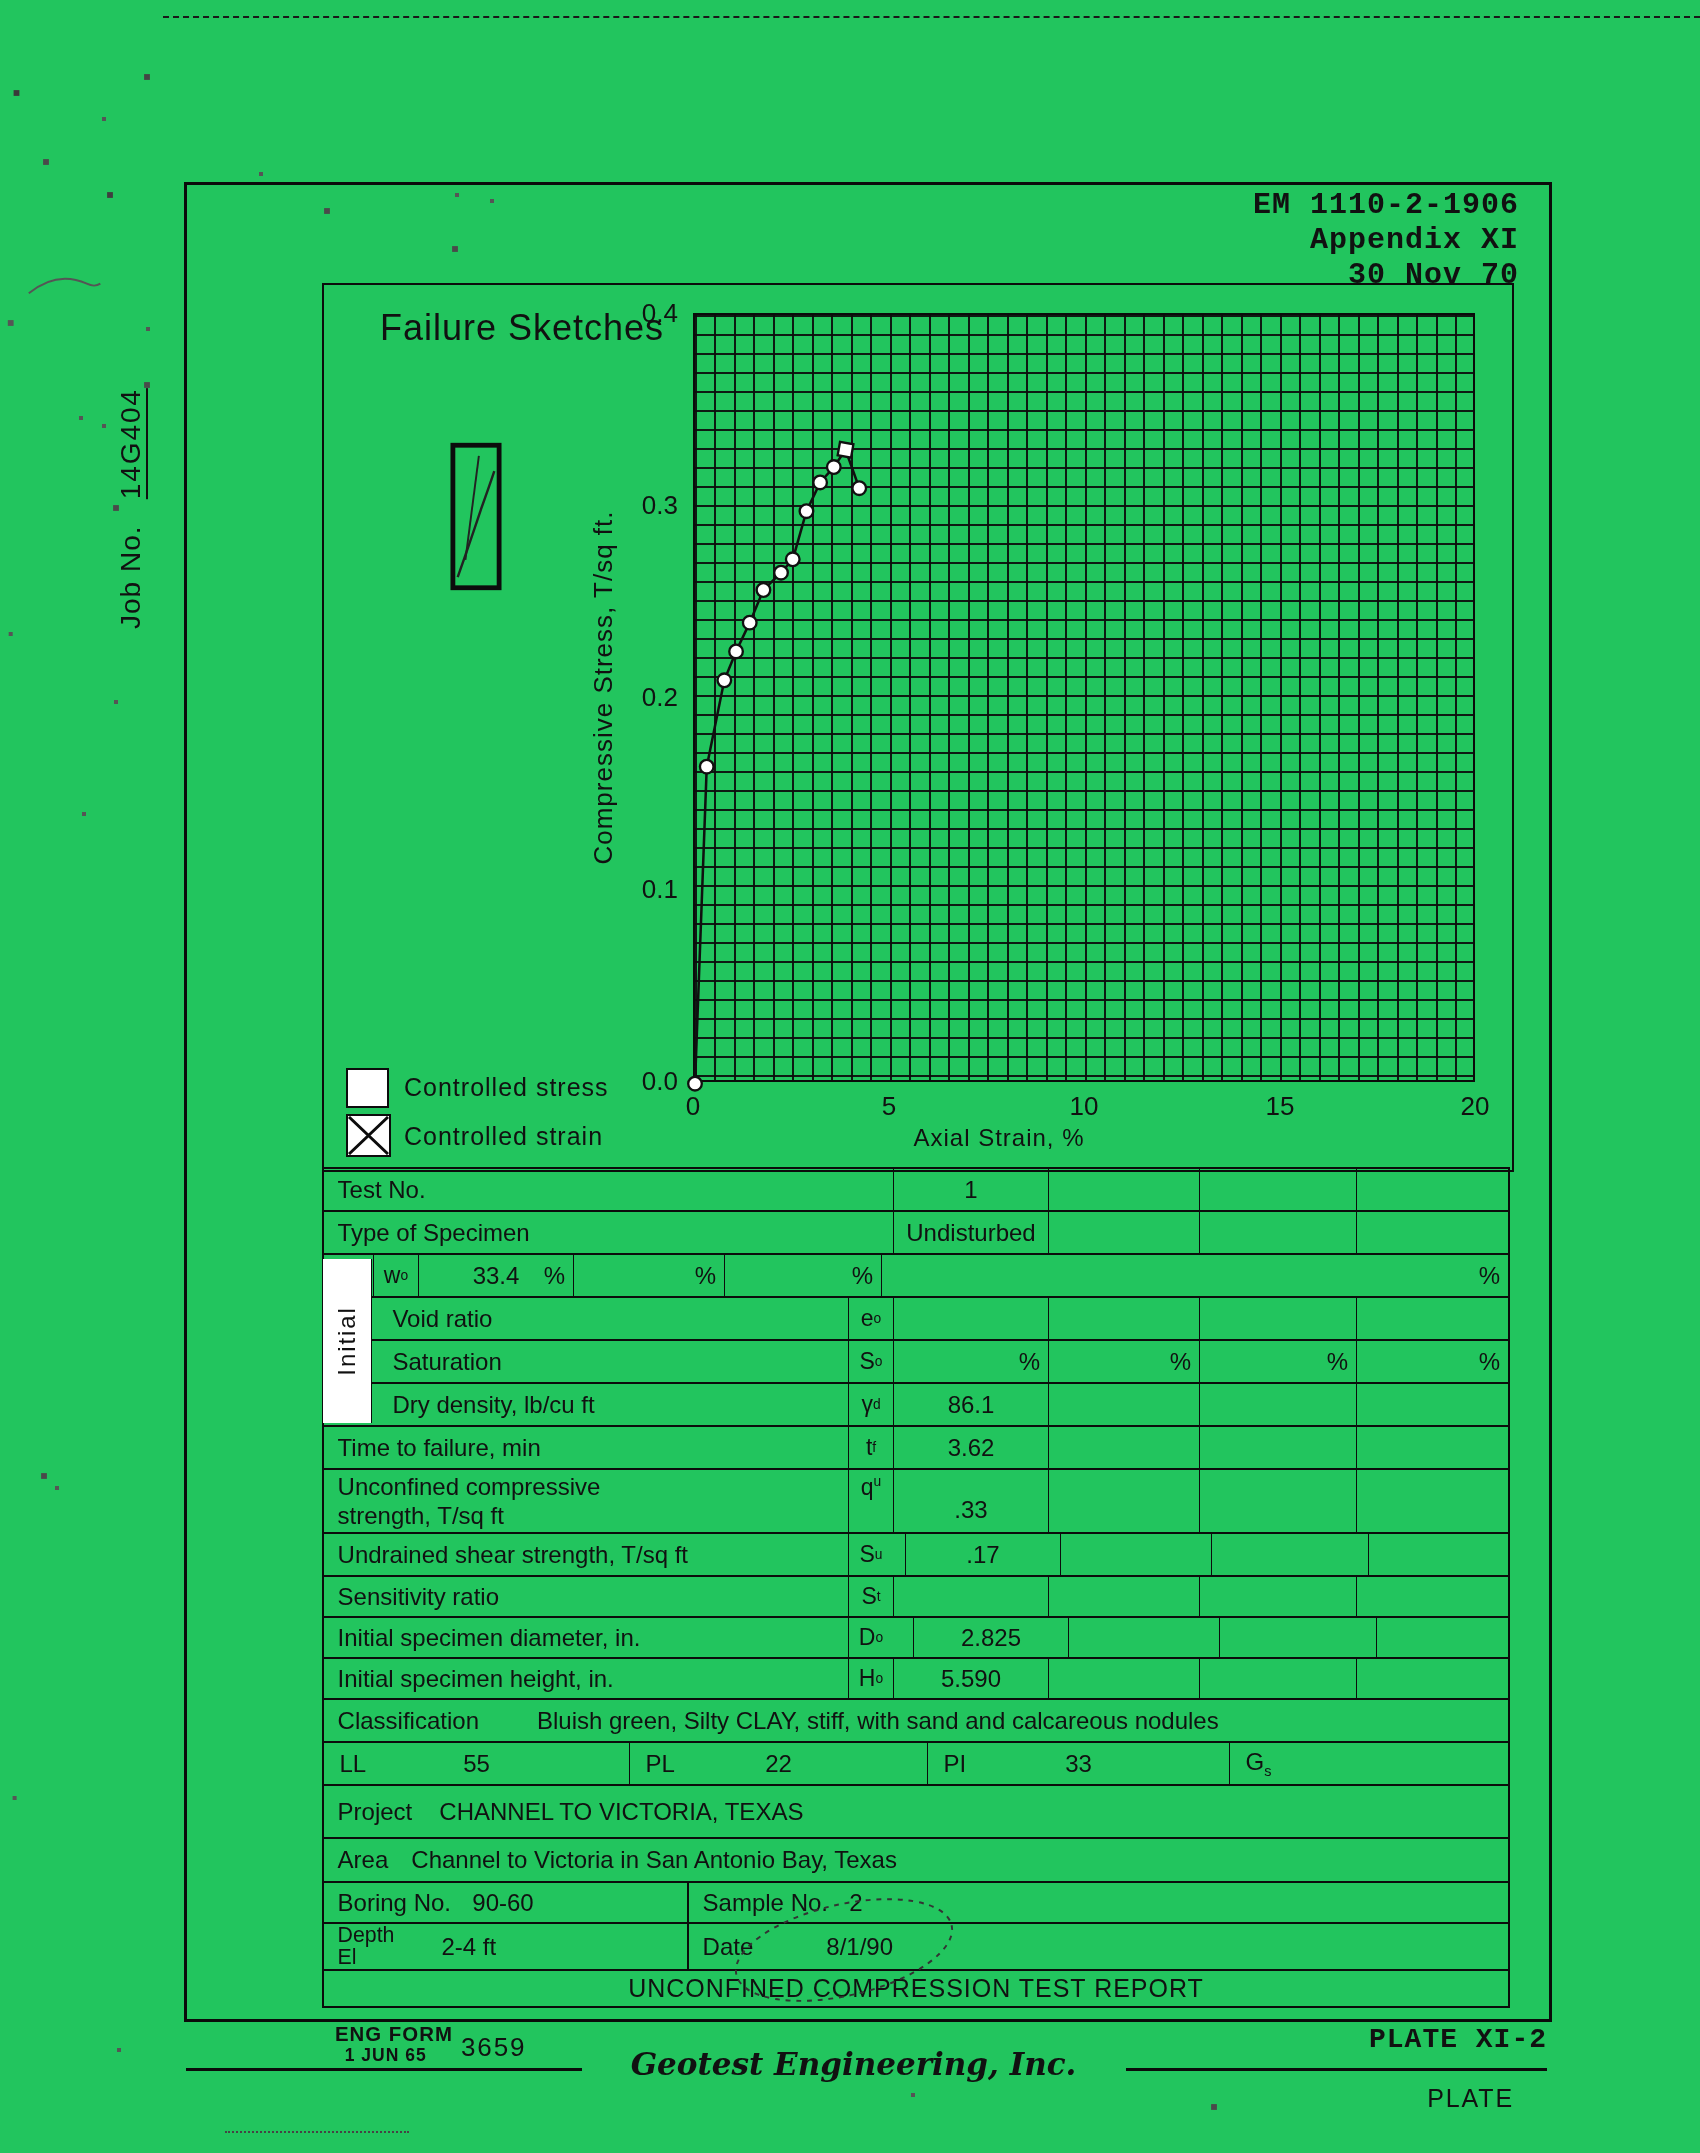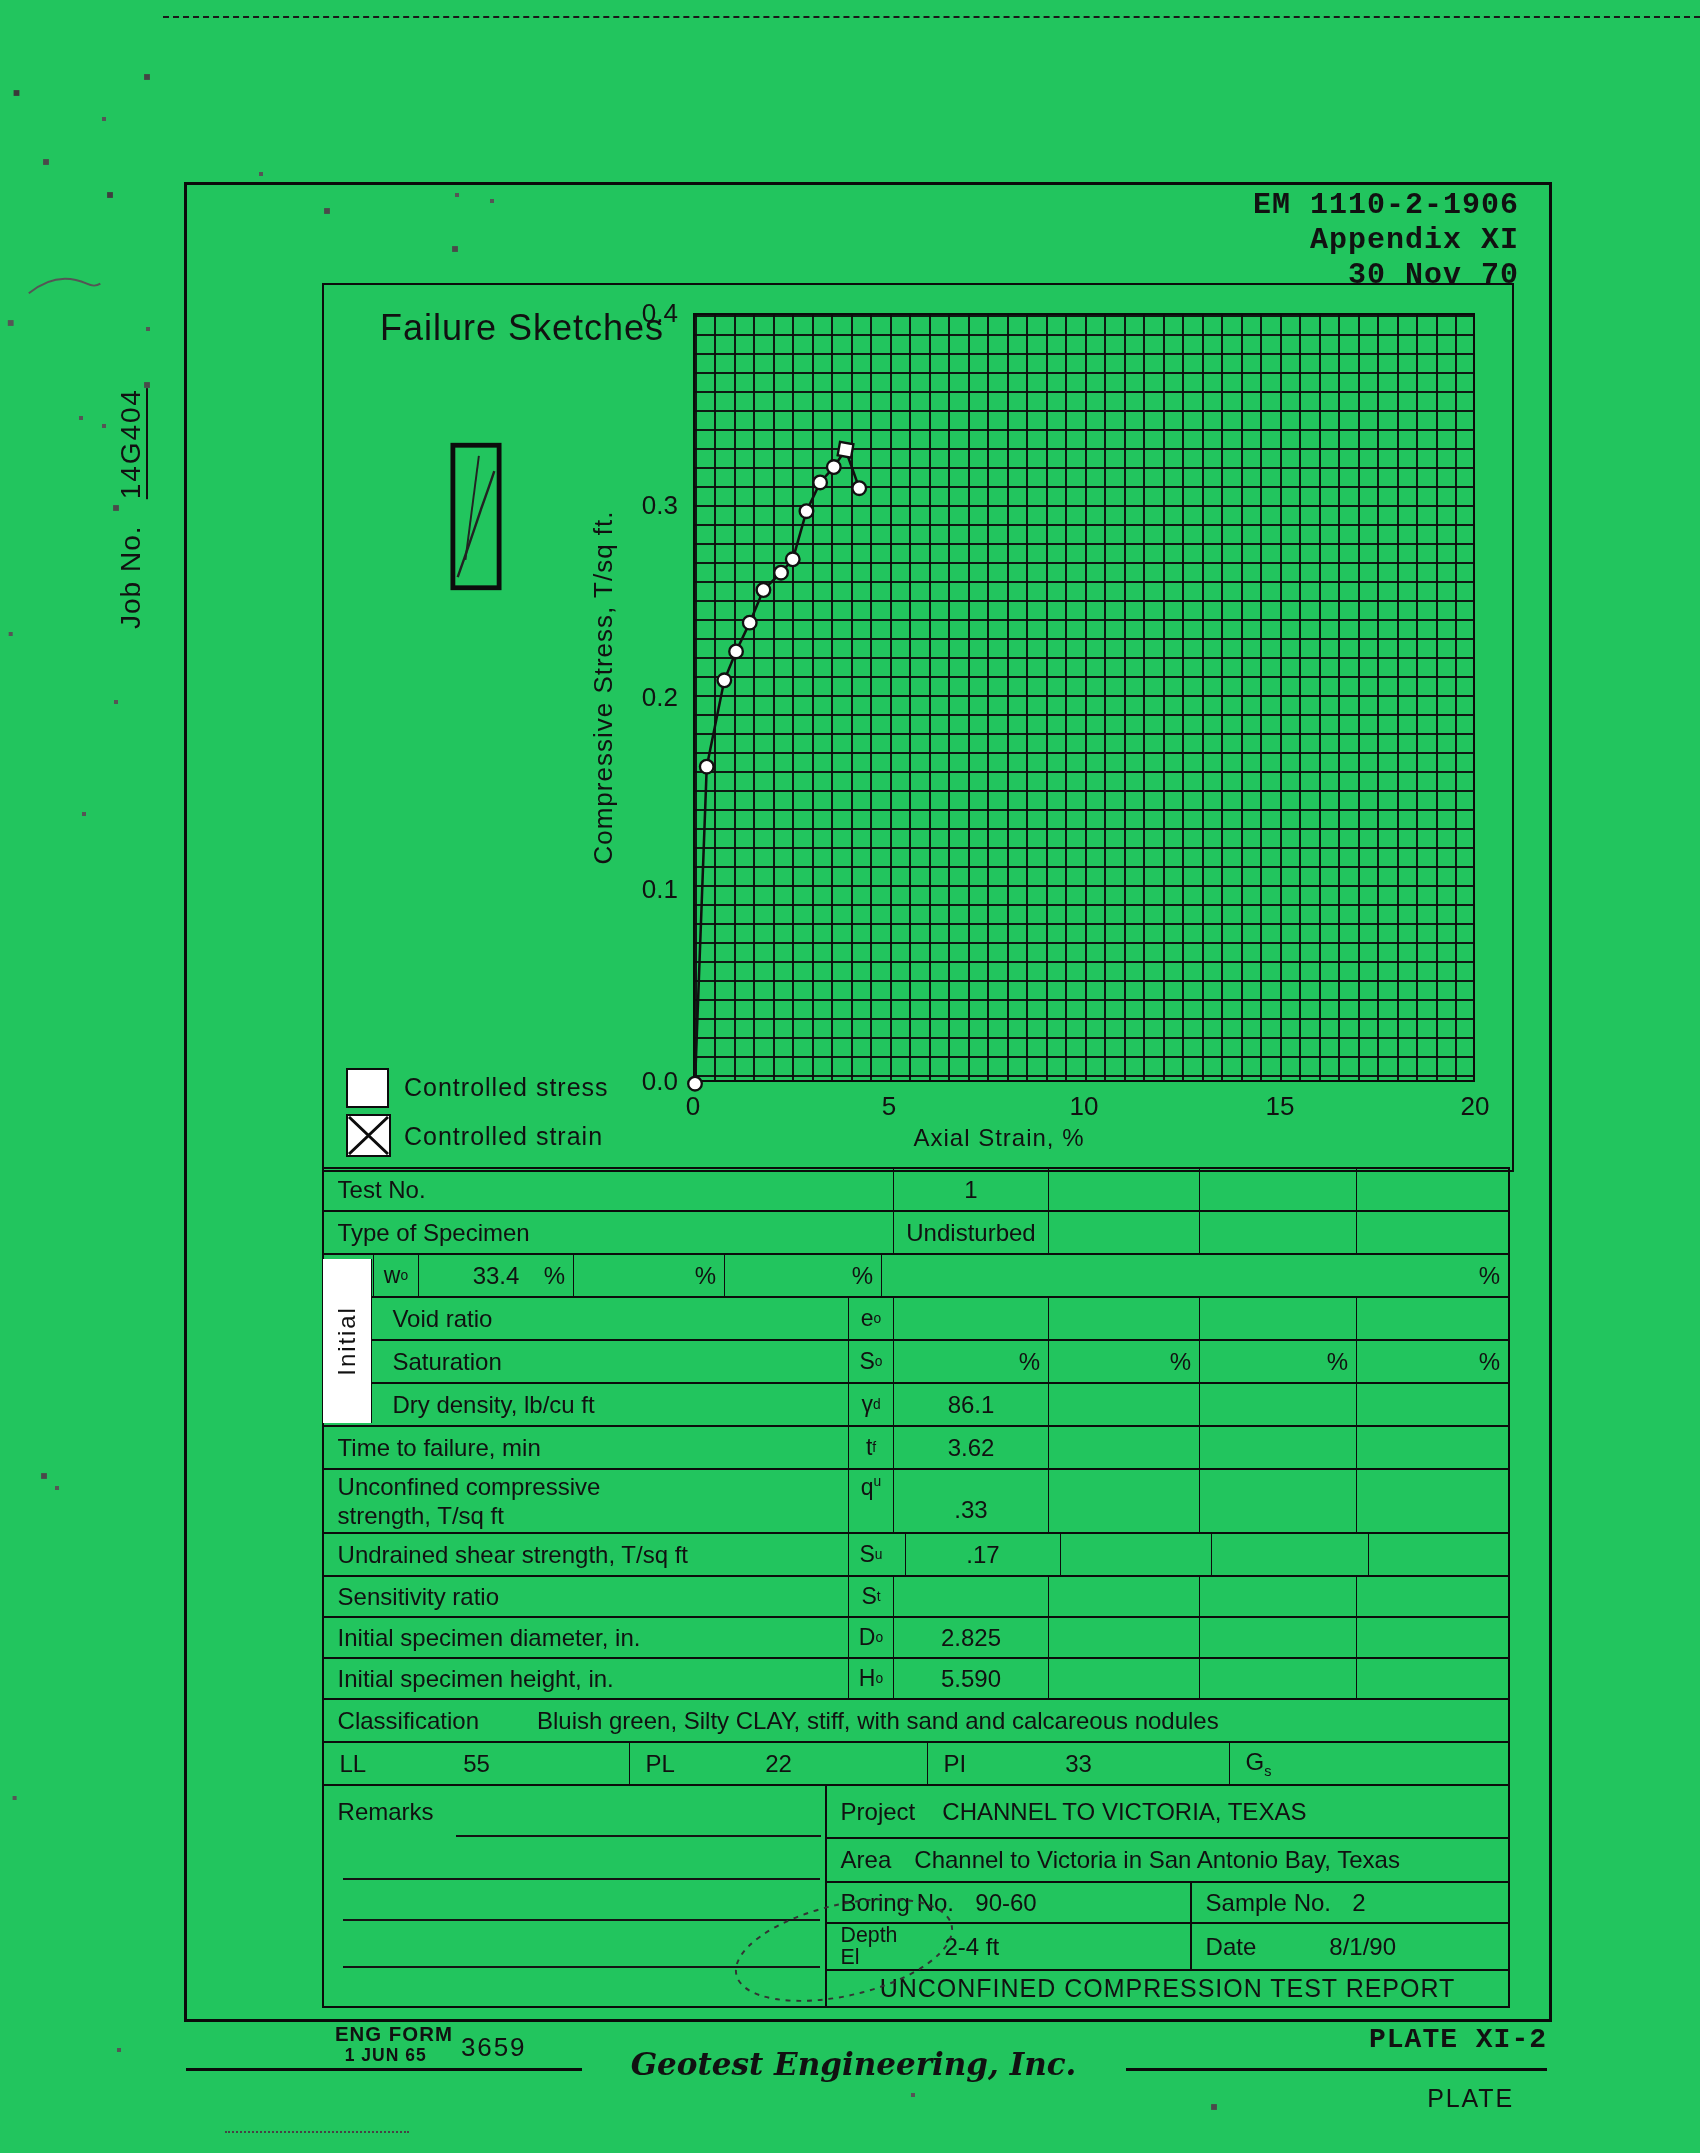--- a/index.html
+++ b/index.html
@@ -398,21 +398,21 @@
           </div>
         </div>
     </div>
 
     <div class="trow" style="height:41px;">
       <div class="c lab">Initial specimen diameter, in.</div>
       <div class="c sym">
           <span>D</span>
           <sub>o</sub>
         </div>
-      <div class="cells" style="display:flex;flex:1;">
+      <div class="cells" style="display:flex;flex:1;margin-left:20px;">
           <div class="c vc v1">
             <span>2.825</span>
           </div>
           <div class="c vc v2">
             <span></span>
           </div>
           <div class="c vc v3">
             <span></span>
           </div>
           <div class="c vc v4">
@@ -461,27 +461,20 @@
         <span class="att-lab">PI</span>
         <span class="att-val">33</span>
       </div>
       <div class="att-cell" style="flex:1;">
         <span class="att-lab"><span>G</span><sub>s</sub></span>
         <span class="att-val"></span>
       </div>
     </div>
 
     <div class="bottom">
-      <div class="remarks">
-        <div style="position:absolute;left:13.6px;top:11.6px;">Remarks</div>
-        <div class="rl" style="left:132px;top:49px;width:365px;"></div>
-        <div class="rl" style="left:19.4px;top:92px;width:477px;"></div>
-        <div class="rl" style="left:19.4px;top:133px;width:477px;"></div>
-        <div class="rl" style="left:19.4px;top:180px;width:477px;"></div>
-      </div>
       <div class="rightcol">
         <div class="rrow" style="height:53px;">
           <span class="rlab">Project</span>
           <span style="margin-left:27px;">CHANNEL TO VICTORIA, TEXAS</span>
         </div>
         <div class="rrow" style="height:44px;">
           <span class="rlab">Area</span>
           <span style="margin-left:23px;">Channel to Victoria in San Antonio Bay, Texas</span>
         </div>
         <div class="rrow" style="height:41px;padding:0;">

